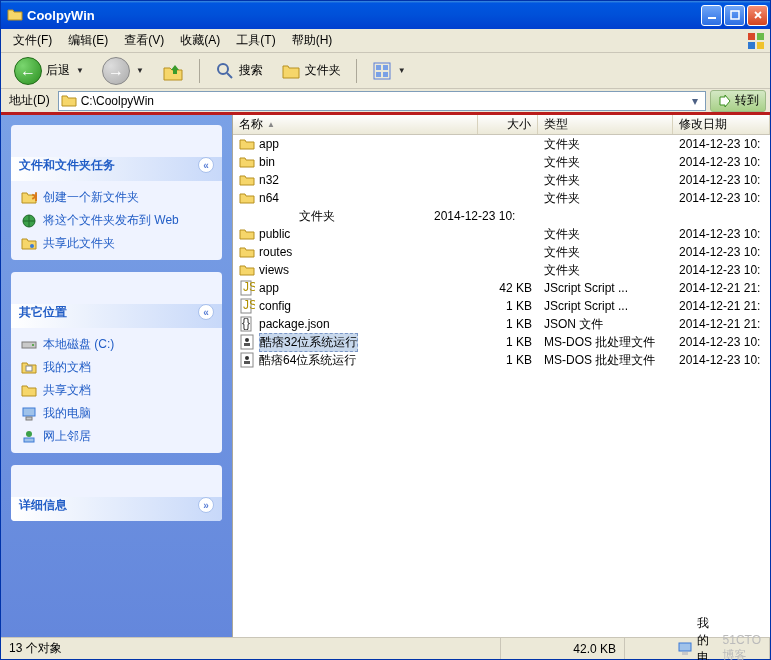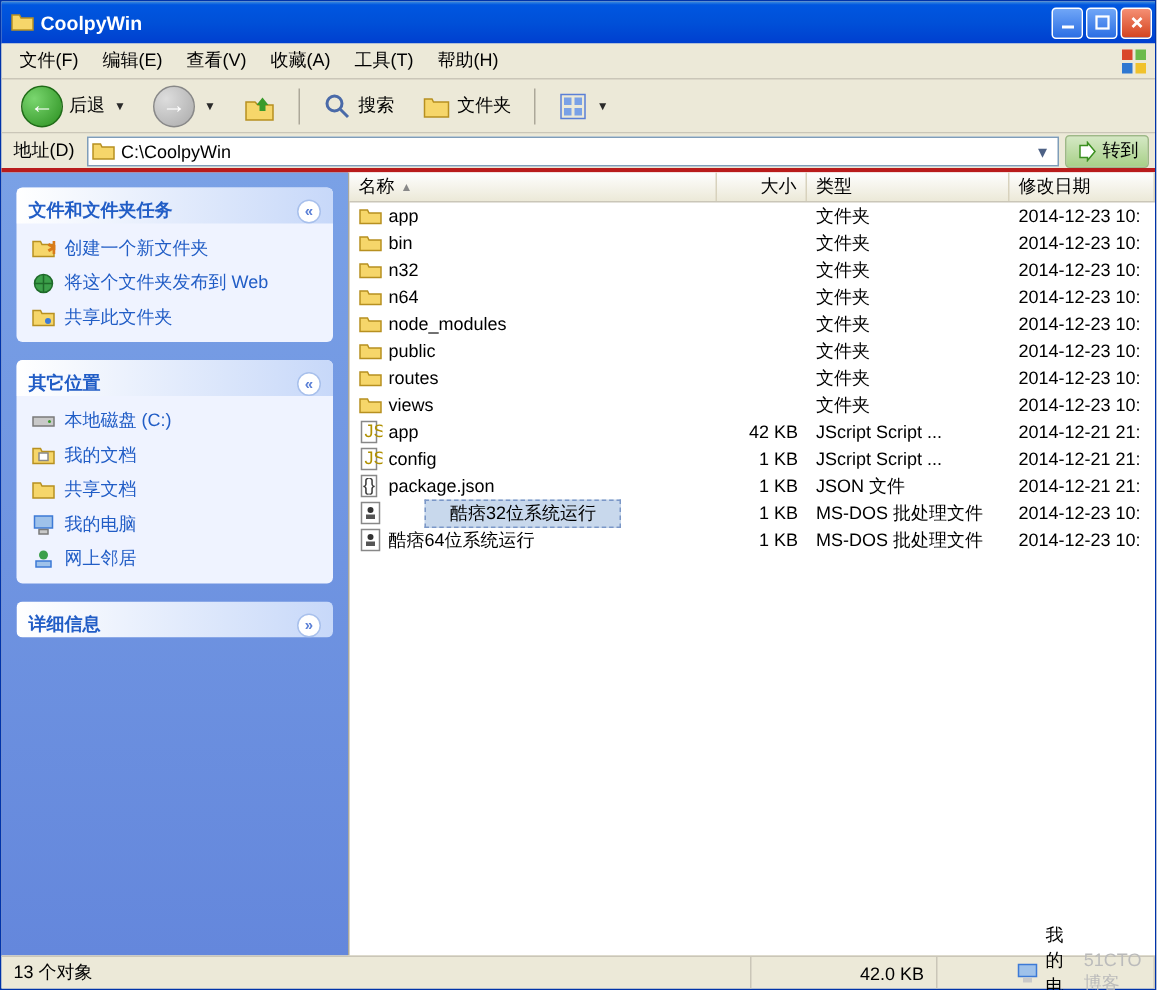--- a/index.html
+++ b/index.html
@@ -31,21 +31,21 @@
 .addrbar .lbl { padding: 0 4px; }
 .addrbar .combo { flex: 1; height: 20px; border: 1px solid #7f9db9; background: #fff; display: flex; align-items: center; padding: 0 2px; }
 .addrbar .combo .path { flex: 1; padding: 4px 4px; }
 .addrbar .combo .cdrop { width: 16px; text-align: center; color: #4d6185; }
 .gobtn { height: 22px; padding: 0 6px; display: flex; align-items: center; gap: 4px; border: 1px solid #9db987; background: linear-gradient(#d4e8c4,#a8d088); border-radius: 3px; }
 
 .body { flex: 1; display: flex; min-height: 0; }
 
 .sidebar { width: 231px; background: linear-gradient(to bottom, #7aa1e6, #6487dc); padding: 10px 10px; overflow-y: auto; display: flex; flex-direction: column; gap: 12px; }
 .panel { background: #eff3ff; border-radius: 4px; overflow: hidden; }
-.panel .phdr { background: linear-gradient(to right, #fff, #c7d8f9); height: 24px; display: flex; align-items: flex-end; padding: 0 8px; color: #215dc6; font-weight: bold; }
+.panel .phdr { background: linear-gradient(to right, #fff, #c7d8f9); height: 24px; display: flex; align-items: flex-start; padding: 0 8px; color: #215dc6; font-weight: bold; margin-top: 32px; }
 .panel .phdr .pchev { color: #5a7fd6; font-size: 10px; border: 1px solid #a8c0ec; border-radius: 50%; width: 16px; height: 16px; display: flex; align-items: center; justify-content: center; background: #fff; }
 .panel .pbody { padding: 8px 10px; display: flex; flex-direction: column; gap: 6px; }
 .plink { display: flex; align-items: center; gap: 6px; color: #215dc6; cursor: pointer; }
 .pico { width: 16px; height: 16px; flex-shrink: 0; }
 
 .listarea { flex: 1; background: #fff; border-left: 1px solid #aca899; display: flex; flex-direction: column; min-width: 0; }
 .colhdr { height: 20px; background: linear-gradient(#fefefe,#ece9d8); border-bottom: 1px solid #cac6b8; display: flex; justify-content: center; }
 .colhdr .col { border-right: 1px solid #d8d2bd; padding: 2px 6px; display: flex; align-items: center; gap: 4px; }
 .col-name { width: 245px; }
 .col-size { width: 60px; justify-content: flex-end; }
@@ -53,21 +53,21 @@
 .col-date { flex: 1; }
 .sort-arrow { font-size: 8px; color: #888; }
 
 .rows { flex: 1; overflow-y: auto; }
 .row { height: 18px; display: flex; align-items: center; }
 .row .c { padding: 1px 6px; white-space: nowrap; overflow: hidden; }
 .row .c-name { width: 245px; display: flex; align-items: center; gap: 4px; }
 .row .c-size { width: 60px; text-align: right; }
 .row .c-type { width: 135px; }
 .row .c-date { flex: 1; }
-.row.selected .c-name .fname { background: #c8d8ec; border: 1px dashed #7b97c7; padding: 0 16px; margin-left: 24px; }
+.row.selected .c-name .fname { background: #c8d8ec; border: 1px dashed #7b97c7; padding: 0 0; }
 .fico { width: 16px; height: 16px; flex-shrink: 0; }
 
 .statusbar { height: 22px; background: #ece9d8; border-top: 1px solid #cac6b8; display: flex; align-items: center; gap: 44px; }
 .statusbar .cell { border-right: 1px solid #cac6b8; padding: 2px 8px; height: 100%; display: flex; align-items: center; gap: 4px; }
 .statusbar .cell.f1 { width: 500px; }
 .statusbar .cell.f2 { width: 80px; justify-content: flex-end; }
 .statusbar .cell.f3 { flex: 1; }
 
 .spacer { flex: 1; }
 </style>
@@ -315,26 +315,20 @@
               <svg class="fico" viewBox="0 0 16 16">
                 <path fill="#f6d66a" stroke="#b79020" d="M1 4h5l1 2h8v7H1z"></path>
               </svg>
               <span class="fname">n64</span>
             </div>
             <div class="c c-size"></div>
             <div class="c c-type">文件夹</div>
             <div class="c c-date">2014-12-23 10:</div>
           </div>
           <div class="row">
-            <div class="c c-name">
-              <svg class="fico" viewBox="0 0 16 16">
-                <path fill="#f6d66a" stroke="#b79020" d="M1 4h5l1 2h8v7H1z"></path>
-              </svg>
-              <span class="fname">node_modules</span>
-            </div>
             <div class="c c-size"></div>
             <div class="c c-type">文件夹</div>
             <div class="c c-date">2014-12-23 10:</div>
           </div>
           <div class="row">
             <div class="c c-name">
               <svg class="fico" viewBox="0 0 16 16">
                 <path fill="#f6d66a" stroke="#b79020" d="M1 4h5l1 2h8v7H1z"></path>
               </svg>
               <span class="fname">public</span>

